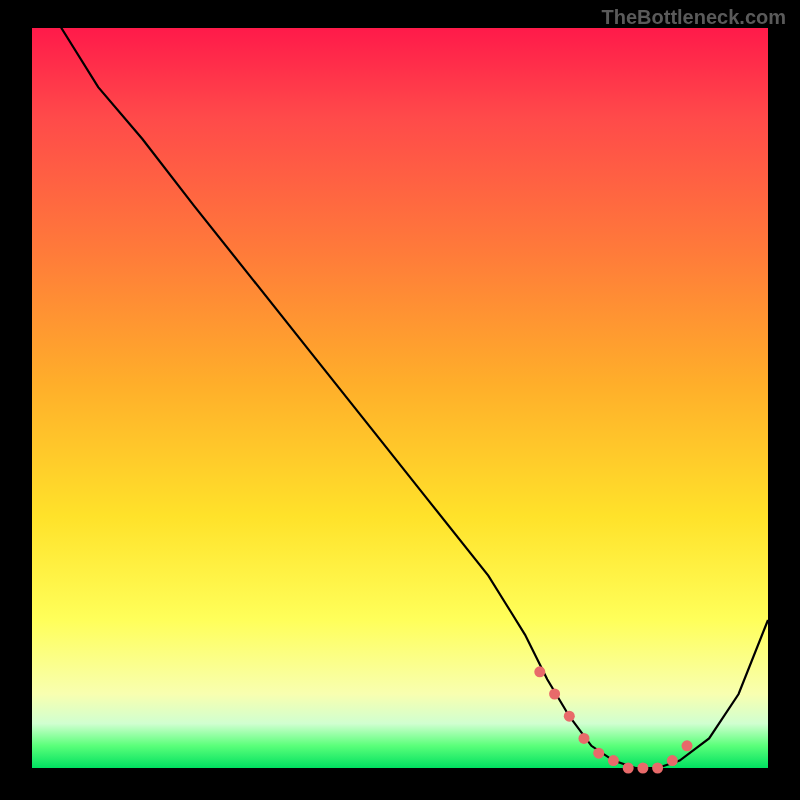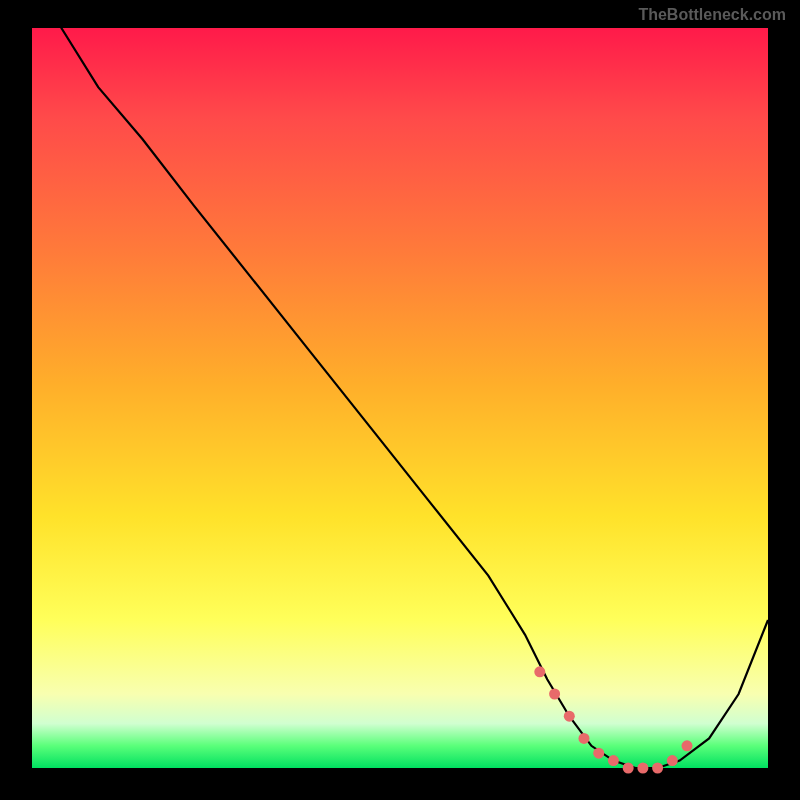--- a/index.html
+++ b/index.html
@@ -9,21 +9,21 @@
     height: 800px;
     background: #000;
     position: relative;
     font-family: Arial, sans-serif;
   }
   .watermark {
     position: absolute;
     top: 6px;
     right: 14px;
     color: #5a5a5a;
-    font-size: 16px;
+    font-size: 20px;
     font-weight: bold;
     z-index: 10;
   }
   .plot-area {
     position: absolute;
     left: 32px;
     top: 28px;
     width: 736px;
     height: 740px;
     background: linear-gradient(to bottom,

